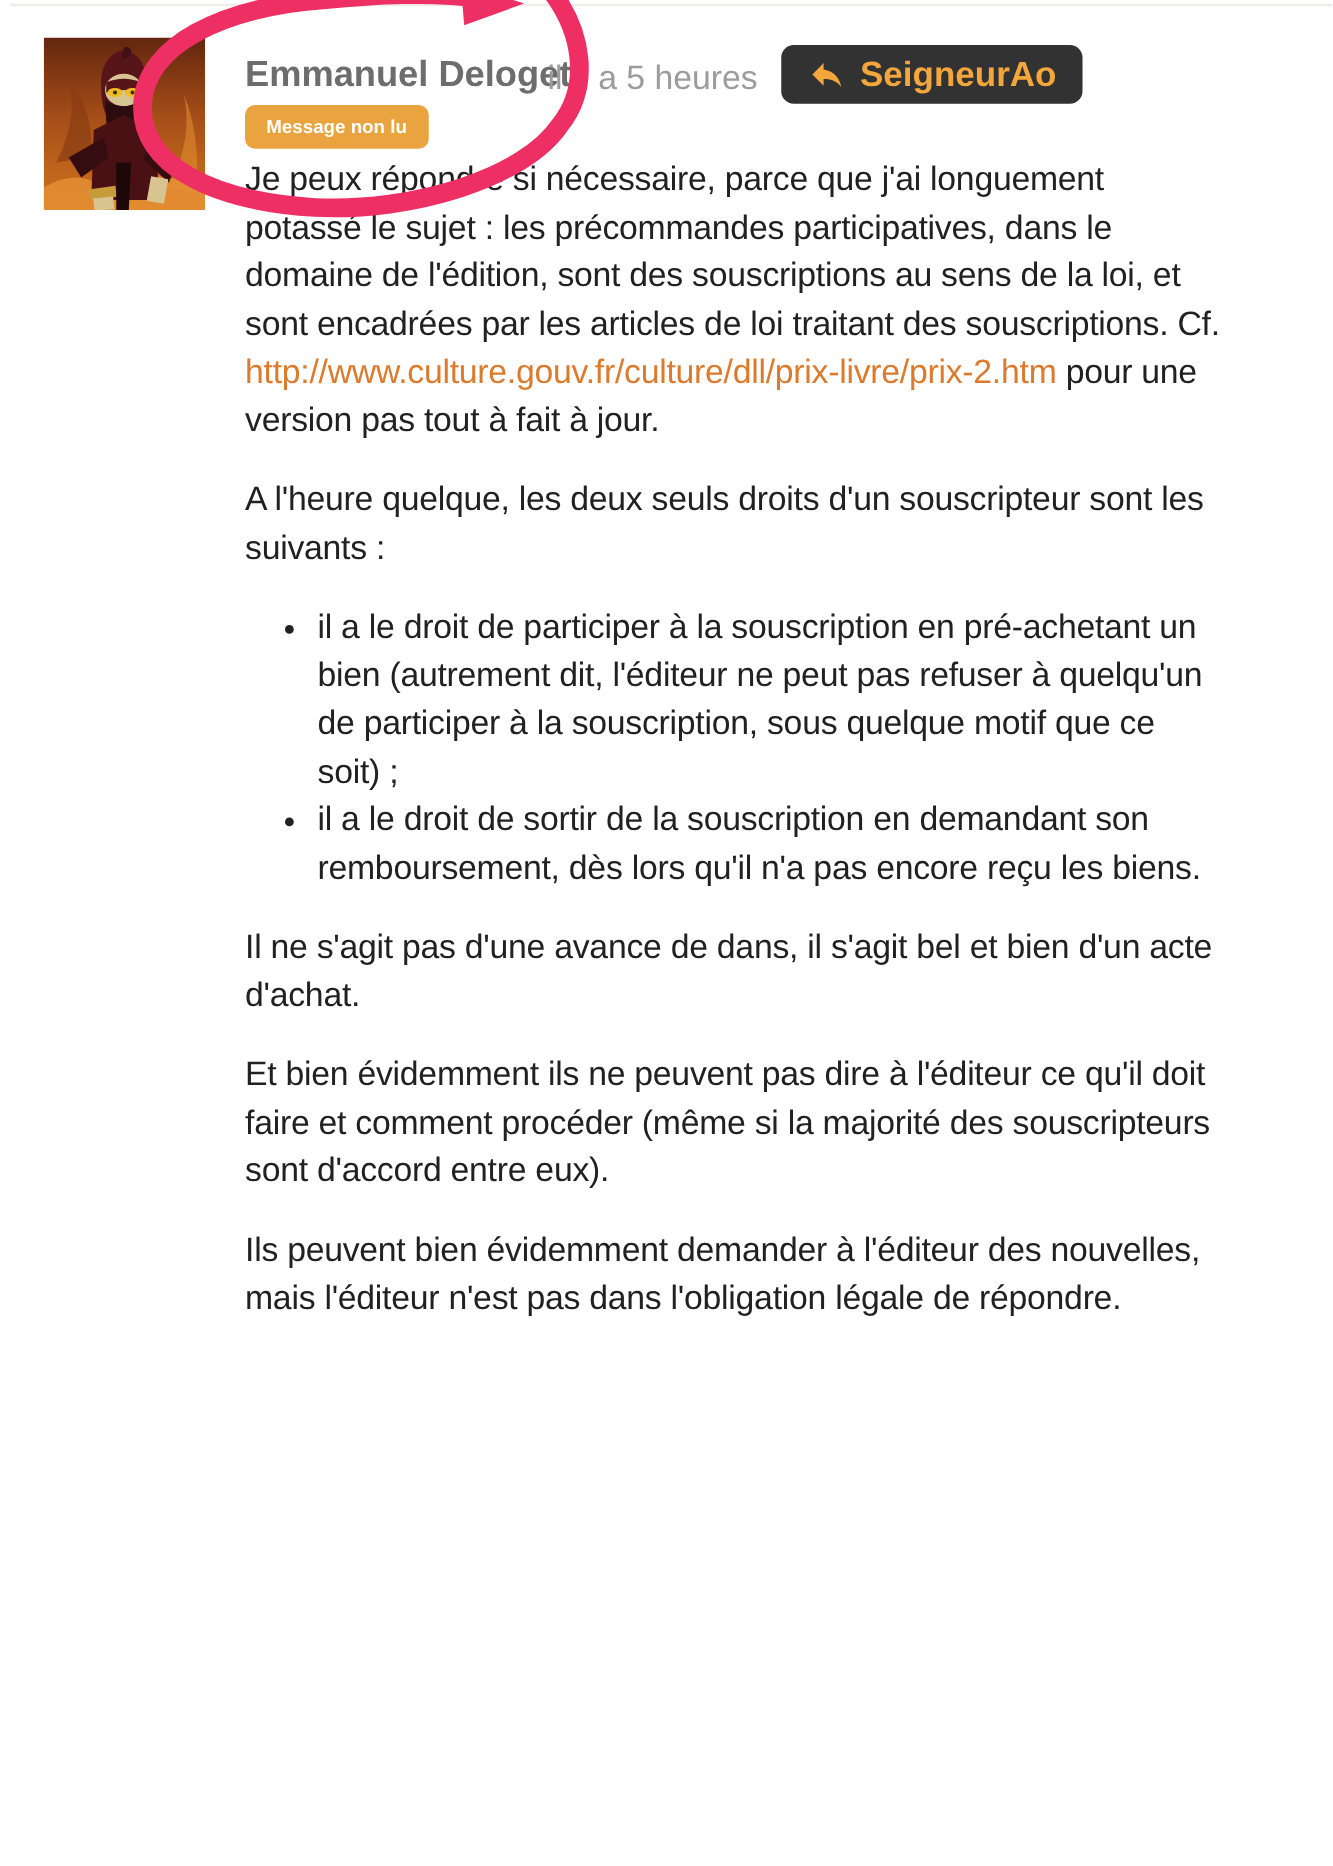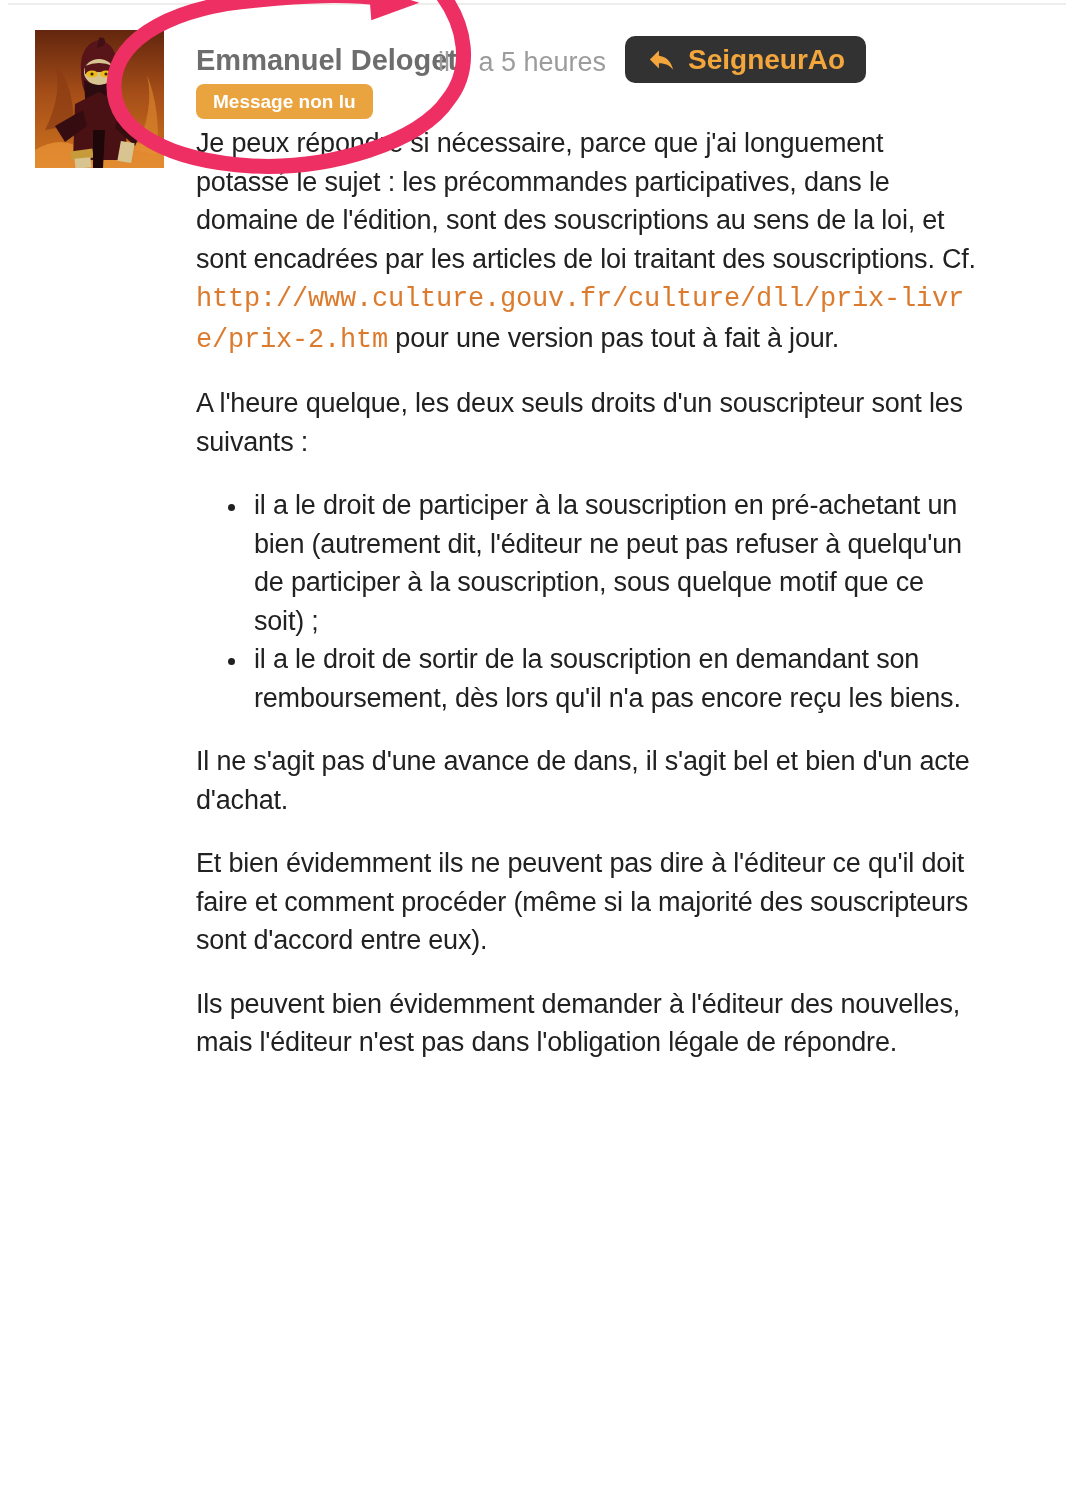--- a/index.html
+++ b/index.html
@@ -19,30 +19,30 @@
     background:#323232; border:none; border-radius:10px;
     color:#f2a63c; font-size:28px; font-weight:bold;
     display:flex; align-items:center; gap:11px; padding:0 21px;
     font-family:"Liberation Sans", sans-serif; cursor:pointer;
   }
   .reply-to-btn svg { display:block; }
 
   .badge {
     position:absolute; left:196px; top:84px; height:35px;
     background:#e9a43f; border-radius:8px; color:#ffffff;
-    font-size:19px; font-weight:bold; display:flex; align-items:center; padding:0 17px;
+    font-size:15px; font-weight:bold; display:flex; align-items:center; padding:0 17px;
     white-space:nowrap;
   }
 
   .body-text {
     position:absolute; left:196px; top:124px; width:784px;
     font-size:27px; line-height:38.5px; color:#212121; letter-spacing:-0.2px;
   }
   .body-text p { margin:0 0 25px 0; }
-  .body-text a { color:#dc7b2d; text-decoration:none; word-break:break-all;font-family:Liberation Mono, monospace; }
+  .body-text a { color:#dc7b2d; text-decoration:none; word-break:break-all; }
   .body-text ul { margin:2px 0 25px 0; padding-left:52px; }
   .body-text li { padding-left:6px; margin:0; }
   .body-text li::marker { font-size:22px; }
 
   .reply-info {
     position:absolute; left:243px; top:1334px;
     display:flex; align-items:center; gap:11px;
     color:#7b7b7b; font-size:27px; cursor:pointer; white-space:nowrap;
   }
   .reply-info b { color:#696969; }

